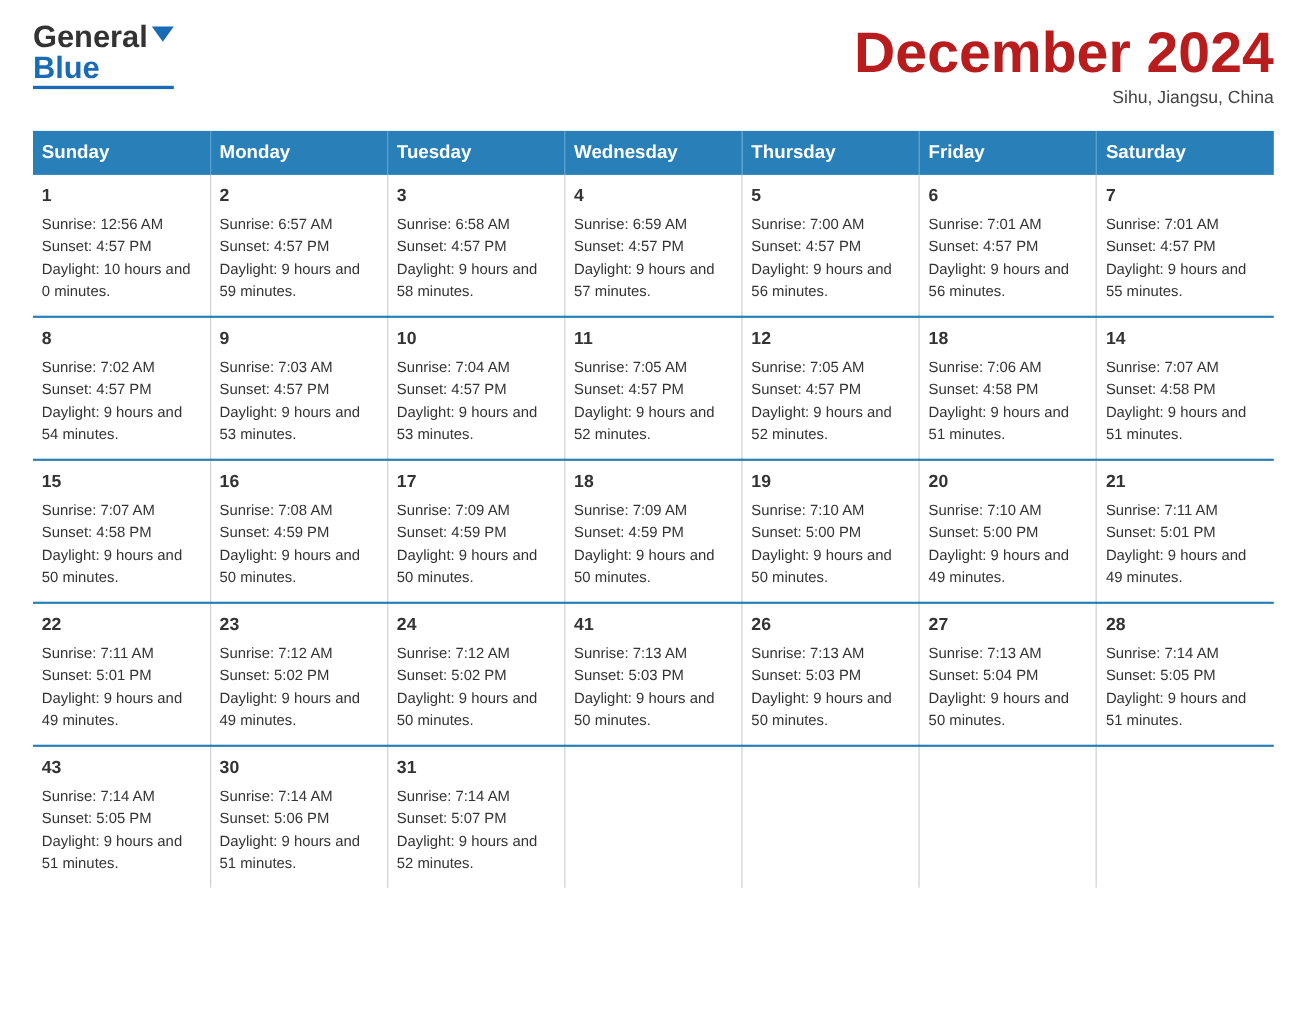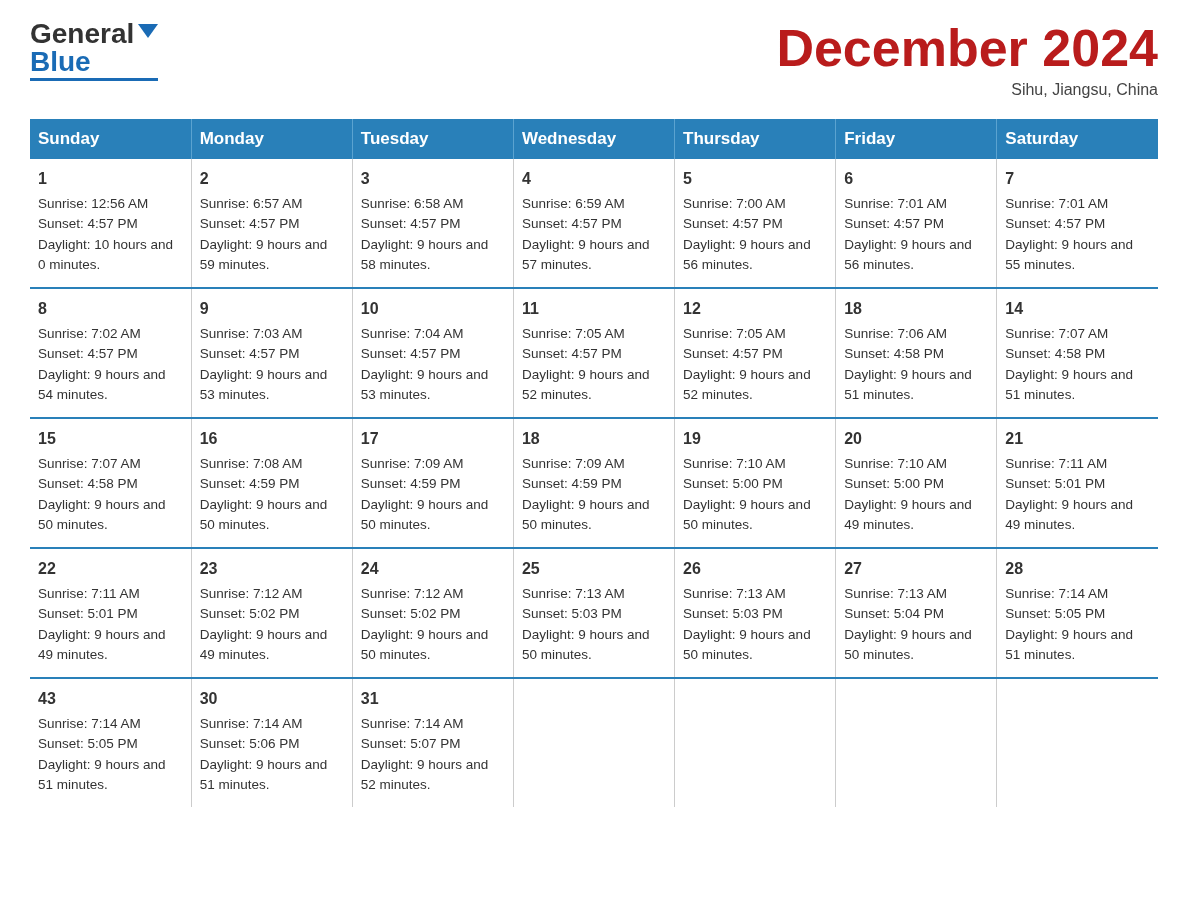--- a/index.html
+++ b/index.html
@@ -180,21 +180,21 @@
         <td><span class="day-number">17</span><span>Sunrise: 7:09 AM</span><br><span>Sunset: 4:59 PM</span><br><span>Daylight: 9 hours and 50 minutes.</span></td>
         <td><span class="day-number">18</span><span>Sunrise: 7:09 AM</span><br><span>Sunset: 4:59 PM</span><br><span>Daylight: 9 hours and 50 minutes.</span></td>
         <td><span class="day-number">19</span><span>Sunrise: 7:10 AM</span><br><span>Sunset: 5:00 PM</span><br><span>Daylight: 9 hours and 50 minutes.</span></td>
         <td><span class="day-number">20</span><span>Sunrise: 7:10 AM</span><br><span>Sunset: 5:00 PM</span><br><span>Daylight: 9 hours and 49 minutes.</span></td>
         <td><span class="day-number">21</span><span>Sunrise: 7:11 AM</span><br><span>Sunset: 5:01 PM</span><br><span>Daylight: 9 hours and 49 minutes.</span></td>
       </tr>
       <tr>
         <td><span class="day-number">22</span><span>Sunrise: 7:11 AM</span><br><span>Sunset: 5:01 PM</span><br><span>Daylight: 9 hours and 49 minutes.</span></td>
         <td><span class="day-number">23</span><span>Sunrise: 7:12 AM</span><br><span>Sunset: 5:02 PM</span><br><span>Daylight: 9 hours and 49 minutes.</span></td>
         <td><span class="day-number">24</span><span>Sunrise: 7:12 AM</span><br><span>Sunset: 5:02 PM</span><br><span>Daylight: 9 hours and 50 minutes.</span></td>
-        <td><span class="day-number">25</span><span>Sunrise: 7:13 AM</span><br><span>Sunset: 5:03 PM</span><br><span>Daylight: 9 hours and 50 minutes.</span></td>
+        <td><span class="day-number">41</span><span>Sunrise: 7:13 AM</span><br><span>Sunset: 5:03 PM</span><br><span>Daylight: 9 hours and 50 minutes.</span></td>
         <td><span class="day-number">26</span><span>Sunrise: 7:13 AM</span><br><span>Sunset: 5:03 PM</span><br><span>Daylight: 9 hours and 50 minutes.</span></td>
         <td><span class="day-number">27</span><span>Sunrise: 7:13 AM</span><br><span>Sunset: 5:04 PM</span><br><span>Daylight: 9 hours and 50 minutes.</span></td>
         <td><span class="day-number">28</span><span>Sunrise: 7:14 AM</span><br><span>Sunset: 5:05 PM</span><br><span>Daylight: 9 hours and 51 minutes.</span></td>
       </tr>
       <tr>
         <td><span class="day-number">43</span><span>Sunrise: 7:14 AM</span><br><span>Sunset: 5:05 PM</span><br><span>Daylight: 9 hours and 51 minutes.</span></td>
         <td><span class="day-number">30</span><span>Sunrise: 7:14 AM</span><br><span>Sunset: 5:06 PM</span><br><span>Daylight: 9 hours and 51 minutes.</span></td>
         <td><span class="day-number">31</span><span>Sunrise: 7:14 AM</span><br><span>Sunset: 5:07 PM</span><br><span>Daylight: 9 hours and 52 minutes.</span></td>
         <td></td>
         <td></td>

